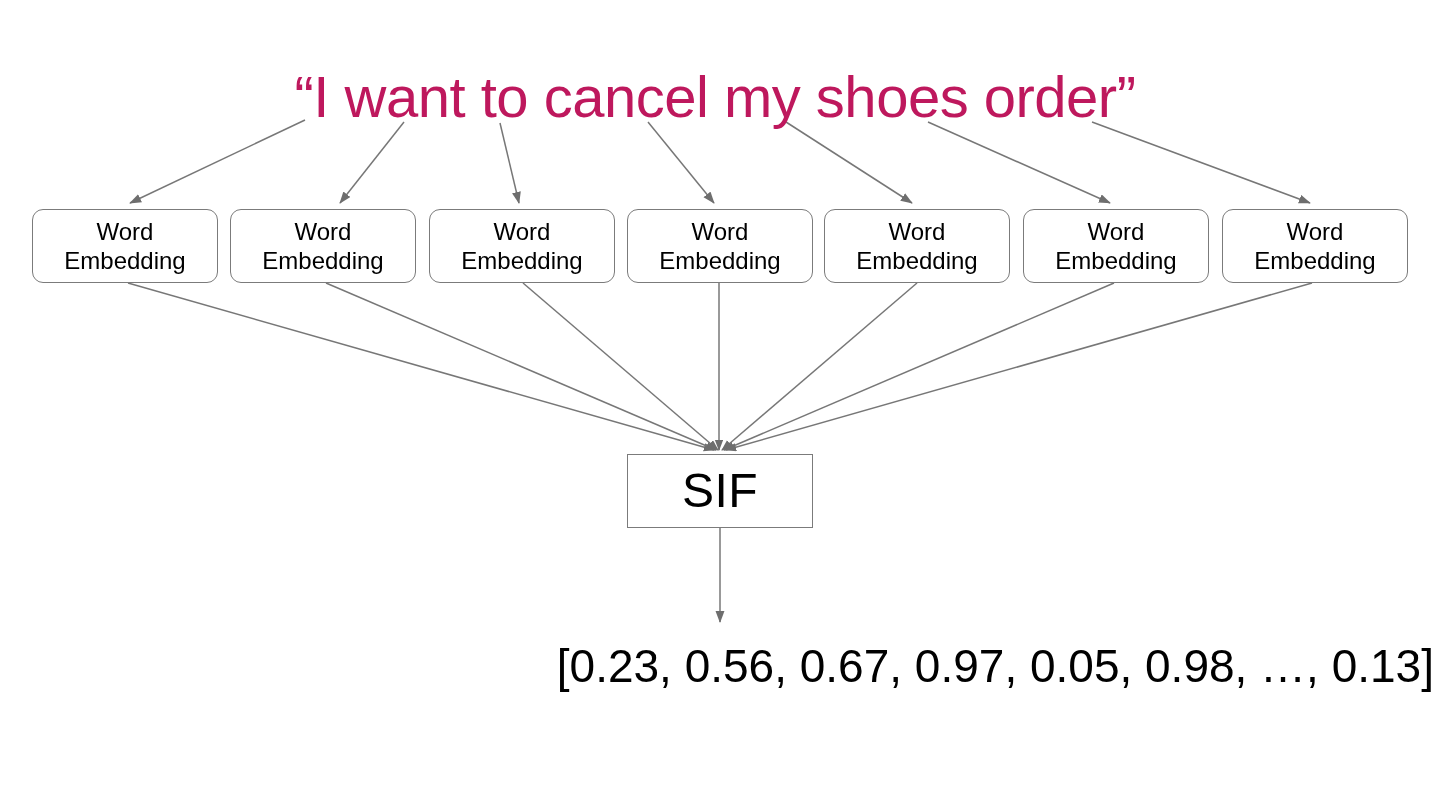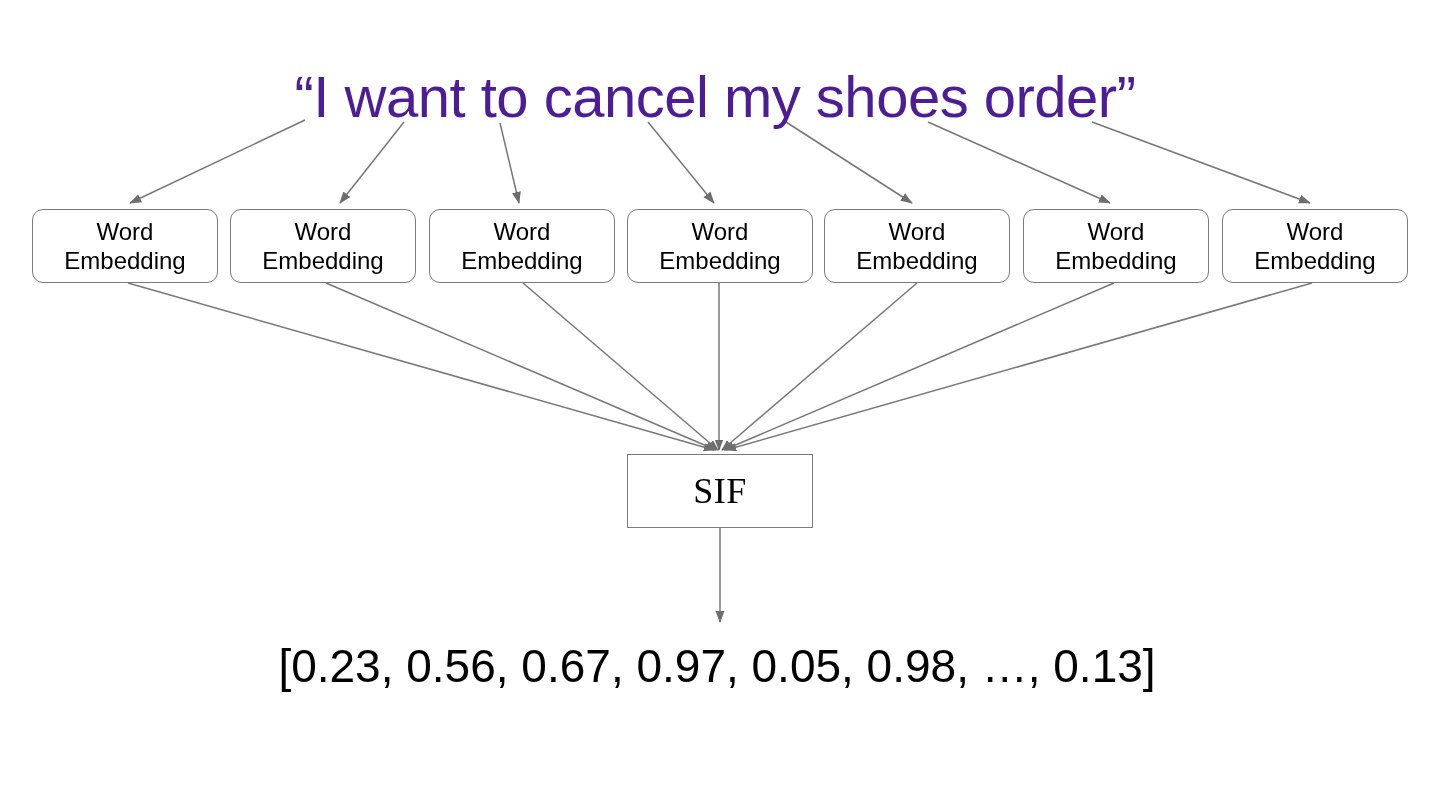--- a/index.html
+++ b/index.html
@@ -31,21 +31,21 @@
   .sentence-title {
     position: absolute;
     left: 0;
     top: 62px;
     width: 1430px;
     text-align: center;
     font-size: 58px;
     line-height: 70px;
     letter-spacing: -0.5px;
     font-weight: 400;
-    color: #4c1d95;
+    color: #be185d;
     white-space: nowrap;
   }
   .node-box {
     position: absolute;
     box-sizing: border-box;
     background: #ffffff;
     border: 1.6px solid #7b7b7b;
     display: flex;
     flex-direction: column;
     align-items: center;
@@ -64,32 +64,31 @@
     text-align: center;
     white-space: nowrap;
   }
   .sif-box {
     left: 627px;
     top: 454px;
     width: 186px;
     height: 74px;
   }
   .sif-label {
-    font-size: 36px;
+    font-size: 48px;
     line-height: 40px;
     color: #000000;
     letter-spacing: 0.5px;
-    font-family: Liberation Serif, serif;
   }
   .output-vector {
     position: absolute;
     left: 0;
     top: 637px;
     width: 1434px;
-    text-align: center;
+    text-align: right;
     font-size: 46px;
     line-height: 58px;
     color: #000000;
     white-space: nowrap;
   }
 </style>
 </head>
 <body>
 
 <div id="diagram">

